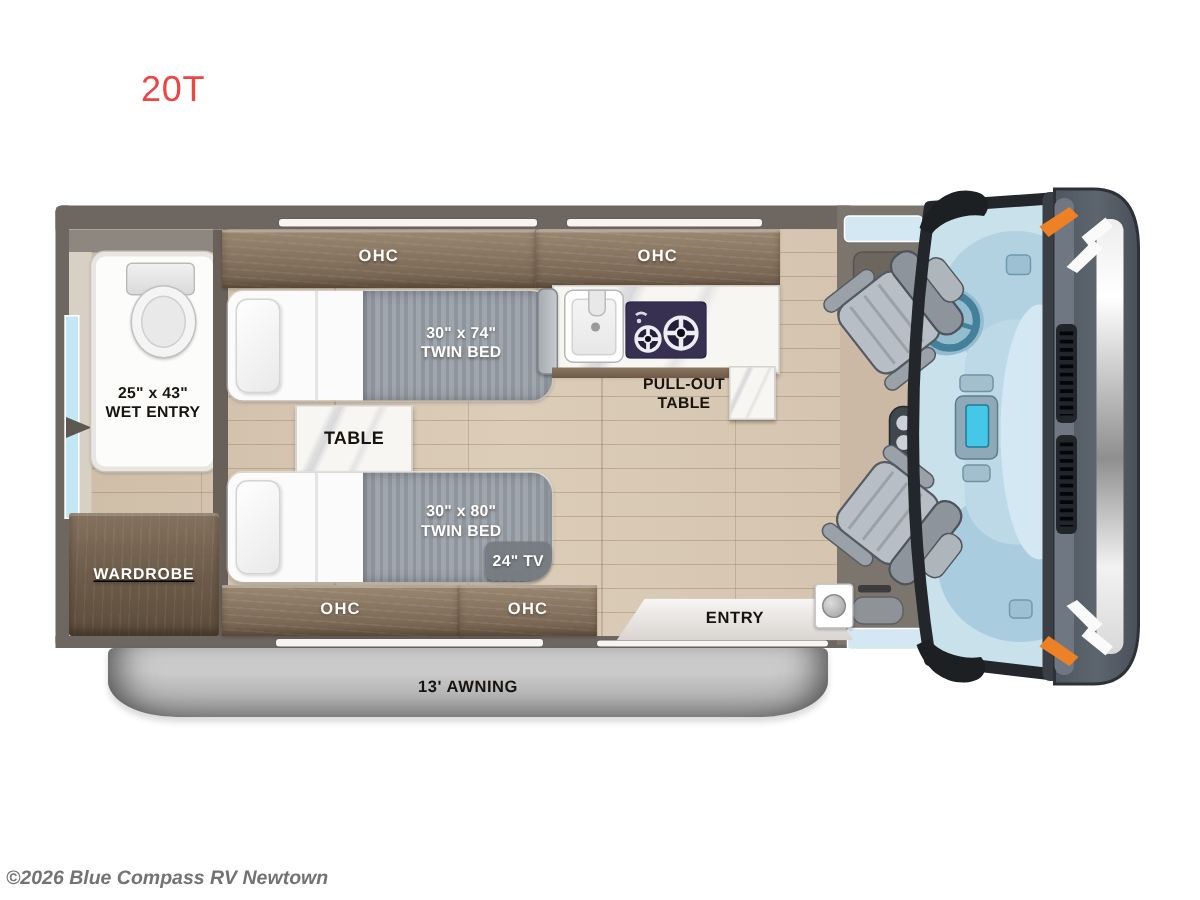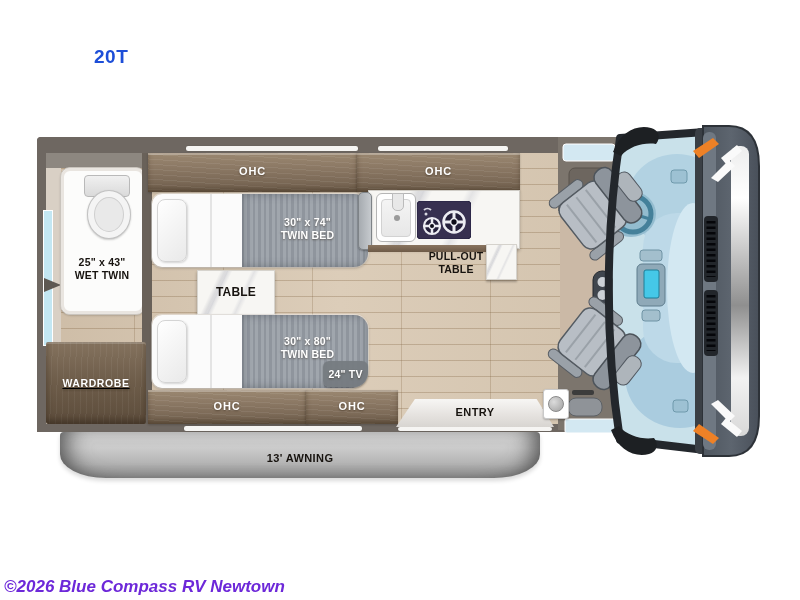--- a/index.html
+++ b/index.html
@@ -38,22 +38,22 @@
         box-shadow:inset 0 0 8px rgba(60,65,70,.45);}
   .bed-label{position:absolute;left:95px;right:0;}
   .strip{background:#f6f5f3;border-radius:2px;box-shadow:0 0 1px rgba(0,0,0,.3);}
   .tv-badge{background:rgba(118,123,129,.95);border-radius:6px 6px 14px 6px;
         display:flex;align-items:center;justify-content:center;box-shadow:0 1px 2px rgba(0,0,0,.3);}
   #entry-step{clip-path:polygon(12% 0%, 89% 0%, 100% 100%, 0% 100%);
         background:linear-gradient(180deg,#f7f6f4 0%,#e6e3e0 55%,#d8d5d1 100%);}
   #awning{background:linear-gradient(180deg,#d8d8d8 0%,#cbcbcb 35%,#b3b3b3 70%,#8f8f8f 100%);
         border-radius:4px 4px 46px 46px / 4px 4px 24px 24px;
         box-shadow:inset 20px 0 24px -14px rgba(55,55,55,.85), inset -20px 0 24px -14px rgba(55,55,55,.85), 0 3px 4px rgba(0,0,0,.15);}
-  #model-title{font-size:19px;font-weight:700;color:#1d4ed8;letter-spacing:.5px;}
-  #copyright{font-size:17px;font-weight:bold;font-style:italic;color:#6d28d9;}
+  #model-title{font-size:24px;font-weight:400;color:#ef4444;letter-spacing:.5px;}
+  #copyright{font-size:13px;font-weight:bold;font-style:italic;color:#737373;}
   .wetroom{background:#fcfcfb;border:1px solid #c9c4bd;border-radius:10px;
         box-shadow:inset 0 0 0 3px #e9e5e0,0 1px 2px rgba(0,0,0,.15);}
   .sink{background:#fefefe;border:1.5px solid #b5b5b5;border-radius:6px;}
   .sink-inner{position:absolute;left:4px;right:4px;top:5px;bottom:4px;border:1px solid #d2d2d2;border-radius:4px;
         background:linear-gradient(180deg,#f4f4f4,#e7e7e7);}
   .porch{background:#ffffff;border:1px solid #c9c9c9;border-radius:3px;box-shadow:0 1px 2px rgba(0,0,0,.25);}
   .porch-dot{width:14px;height:14px;margin:6px auto 0;border-radius:50%;border:1px solid #8a8a8a;
         background:radial-gradient(circle at 35% 35%, #dcdcdc, #9f9f9f);}
   .tri-handle{width:0;height:0;border-top:7px solid transparent;border-bottom:7px solid transparent;
         border-left:17px solid #5e5852;}
@@ -76,21 +76,21 @@
   <div class="abs" style="left:43px;top:210px;width:8px;height:134px;background:#c3e7f3;border:1px solid #ffffff;"></div>
   <div class="abs tri-handle" style="left:44px;top:278px;"></div>
 
   <div class="abs" style="left:46px;top:153px;width:100px;height:15px;background:#8d8780;"></div>
   <div class="abs wetroom" style="left:60px;top:167px;width:84px;height:146px;"></div>
   <div class="abs" style="left:84px;top:175px;width:44px;height:20px;border-radius:4px;border:1px solid #b9b9b9;background:linear-gradient(180deg,#f0f0f0,#dadada);"></div>
   <div class="abs" style="left:87px;top:190px;width:42px;height:47px;border-radius:50%;border:1px solid #c2c2c2;background:#f4f4f4;box-shadow:0 1px 2px rgba(0,0,0,.2);"></div>
   <div class="abs" style="left:94px;top:197px;width:28px;height:33px;border-radius:50%;border:1px solid #cfcfcf;background:#e9e9e9;"></div>
   <div class="abs lbl" style="left:58px;top:256px;width:88px;">
     <span>25" x 43"</span>
-    <span>WET TWIN</span>
+    <span>WET ENTRY</span>
   </div>
 
   <div class="abs" style="left:142px;top:153px;width:10px;height:271px;background:#696159;"></div>
   <div class="abs wood-dark" style="left:46px;top:342px;width:100px;height:82px;border-radius:2px;text-decoration:underline;">
     <div class="lbl lbl-white" style="margin-top:35px;letter-spacing:.6px;">WARDROBE</div>
   </div>
 
   <div class="abs wood seam" style="left:148px;top:153px;width:209px;height:39px;">
     <div class="lbl lbl-white" style="margin-top:12px;font-size:11px;letter-spacing:.8px;">OHC</div>
   </div>
@@ -266,25 +266,25 @@
         <polygon points="196,40 212,27 217,33 201,46" fill="#fafafa"></polygon>
       </g>
       <g>
         <polygon points="168,313 188,326 194,320 174,306" fill="#ee8126"></polygon>
         <polygon points="186,286 204,304 210,298 193,282" fill="#fafafa"></polygon>
         <polygon points="196,306 212,319 217,313 201,300" fill="#fafafa"></polygon>
       </g>
     </g>
   </svg>
 
-  <div id="entry-step" class="abs" style="left:396px;top:399px;width:158px;height:28px;">
+  <div id="entry-step" class="abs" style="left:411px;top:399px;width:158px;height:28px;">
     <div class="lbl" style="margin-top:7px;font-size:11px;letter-spacing:.4px;">ENTRY</div>
   </div>
   <div class="abs porch" style="left:543px;top:389px;width:24px;height:28px;">
     <div class="porch-dot"></div>
   </div>
 
-  <div id="awning" class="abs" style="left:60px;top:432px;width:480px;height:46px;">
+  <div id="awning" class="abs" style="left:72px;top:432px;width:480px;height:46px;">
     <div class="lbl" style="margin-top:20px;font-size:11px;letter-spacing:.4px;">13' AWNING</div>
   </div>
 
   <div id="copyright" class="abs" style="left:4px;top:577px;">©2026 Blue Compass RV Newtown</div>
 </div>
 
 </body></html>

